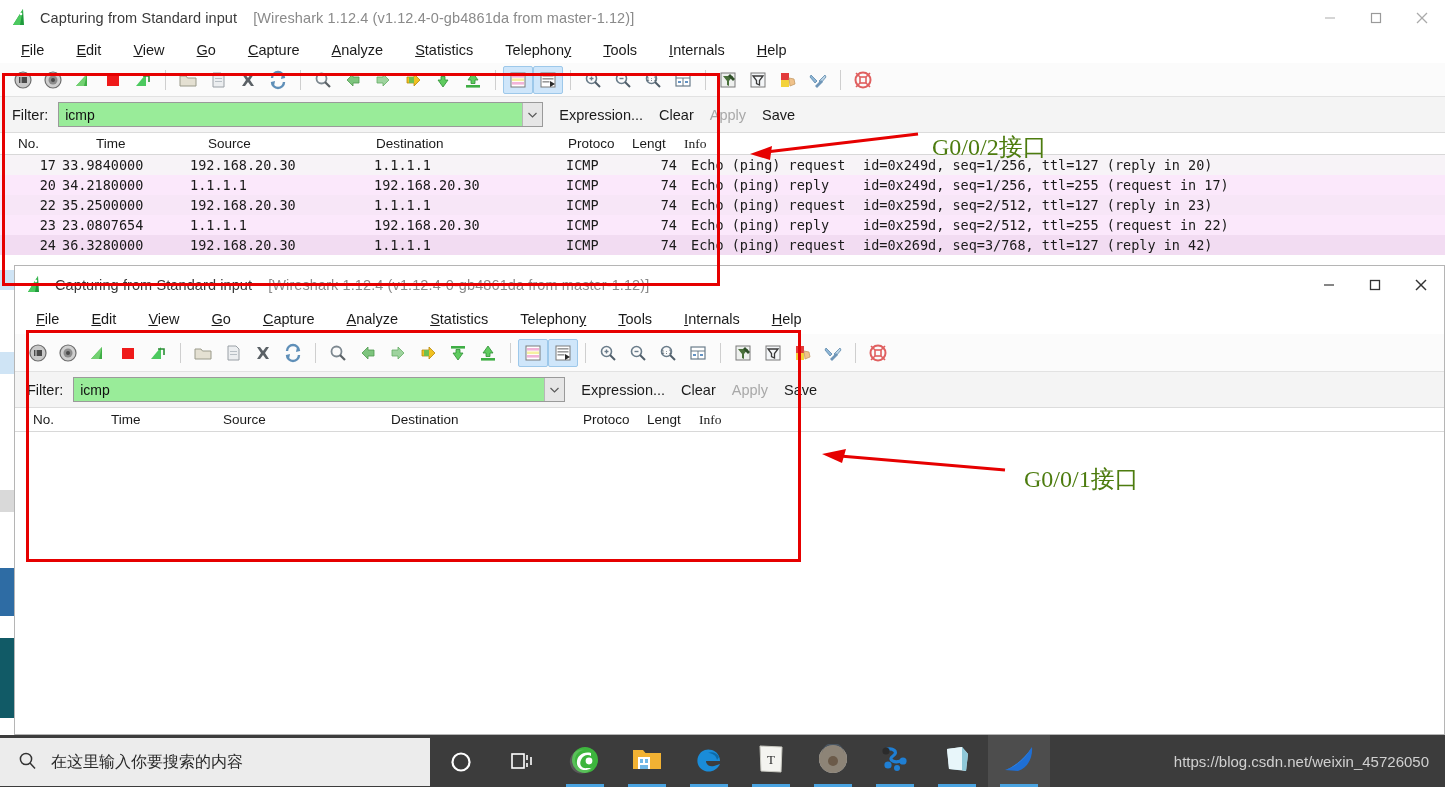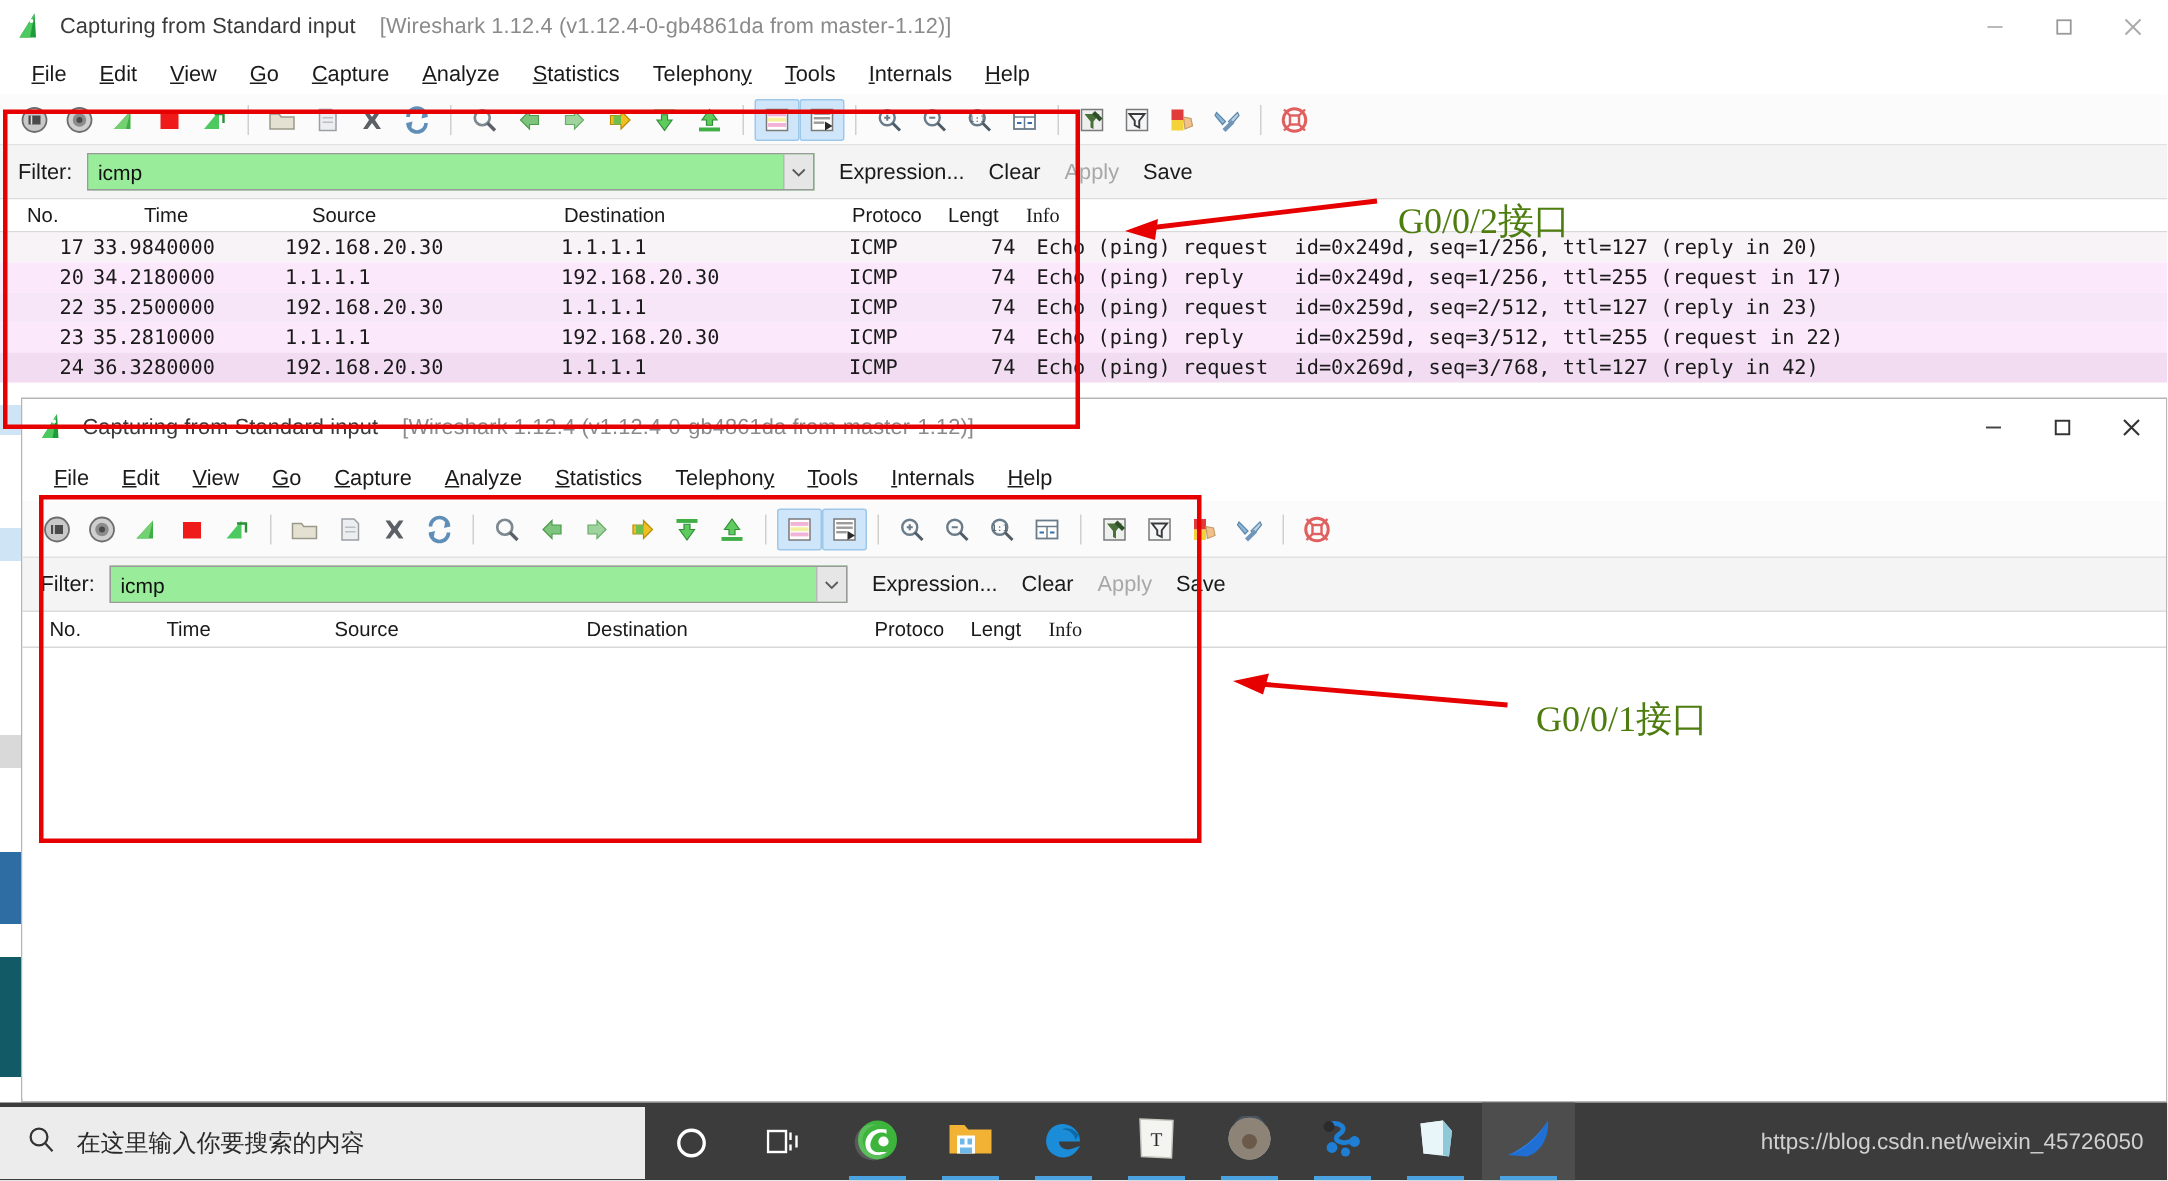--- a/index.html
+++ b/index.html
@@ -71,21 +71,21 @@
   }
   .win-btn svg { display: block; }
 
   
   .ws-menubar {
     height: 27px;
     display: flex;
     align-items: center;
     padding-left: 10px;
     background: #ffffff;
-    gap: 0px;
+    gap: 10px;
   }
   .menu-item {
     font-size: 14.5px;
     color: #1a1a1a;
     padding: 2px 11px;
     white-space: nowrap;
   }
   .menu-item u { text-decoration: underline; }
 
   
@@ -564,26 +564,26 @@
         <span class="c c-no">22</span>
         <span class="c c-time">35.2500000</span>
         <span class="c c-src">192.168.20.30</span>
         <span class="c c-dst">1.1.1.1</span>
         <span class="c c-proto">ICMP</span>
         <span class="c c-len">74</span>
         <span class="c c-info"><span class="info-desc">Echo (ping) request</span><span>id=0x259d, seq=2/512, ttl=127 (reply in 23)</span></span>
       </div>
       <div class="pkt-row" style="background:#fbe8fb;">
         <span class="c c-no">23</span>
-        <span class="c c-time">35.2810000</span>
+        <span class="c c-time">23.0807654</span>
         <span class="c c-src">1.1.1.1</span>
         <span class="c c-dst">192.168.20.30</span>
         <span class="c c-proto">ICMP</span>
         <span class="c c-len">74</span>
-        <span class="c c-info"><span class="info-desc">Echo (ping) reply</span><span>id=0x259d, seq=3/512, ttl=255 (request in 22)</span></span>
+        <span class="c c-info"><span class="info-desc">Echo (ping) reply</span><span>id=0x259d, seq=2/512, ttl=255 (request in 22)</span></span>
       </div>
       <div class="pkt-row" style="background:#f2dcf2;">
         <span class="c c-no">24</span>
         <span class="c c-time">36.3280000</span>
         <span class="c c-src">192.168.20.30</span>
         <span class="c c-dst">1.1.1.1</span>
         <span class="c c-proto">ICMP</span>
         <span class="c c-len">74</span>
         <span class="c c-info"><span class="info-desc">Echo (ping) request</span><span>id=0x269d, seq=3/768, ttl=127 (reply in 42)</span></span>
       </div>

